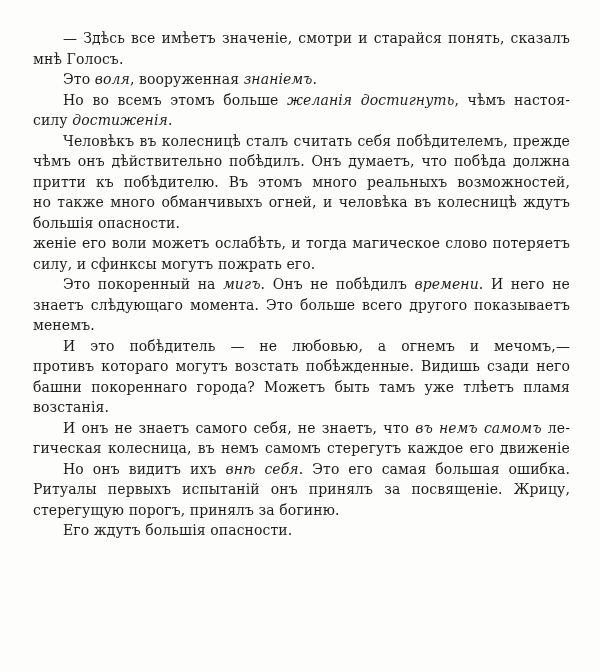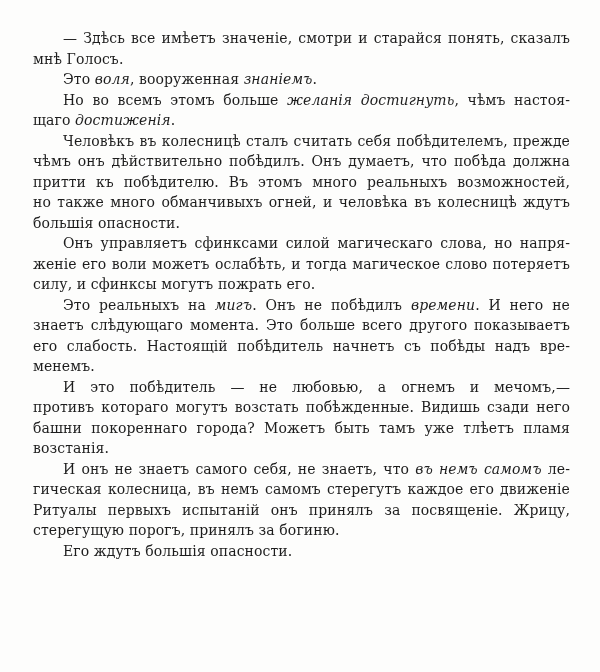--- a/index.html
+++ b/index.html
@@ -42,36 +42,35 @@
 </style>
 </head>
 <body>
 
 <div class="page" style="background: rgb(253, 253, 252);">
   <div class="text-block" id="text-block" style="color: rgb(29, 29, 29);">
       <div class="line ind"><span class="">— Здѣсь все имѣетъ значеніе, смотри и старайся понять, сказалъ</span></div>
       <div class="line end"><span class="">мнѣ Голосъ.</span></div>
       <div class="line ind end"><span class="">Это </span><span class="it">воля</span><span class="">, вооруженная </span><span class="it">знаніемъ</span><span class="">.</span></div>
       <div class="line ind"><span class="">Но во всемъ этомъ больше </span><span class="it">желанія достигнуть</span><span class="">, чѣмъ настоя-</span></div>
-      <div class="line end"><span class="">щаго </span><span class="it">достиженія</span><span class="">.</span></div>
+      <div class="line end"><span class="">силу </span><span class="it">достиженія</span><span class="">.</span></div>
       <div class="line ind"><span class="">Человѣкъ въ колесницѣ сталъ считать себя побѣдителемъ, прежде</span></div>
       <div class="line"><span class="">чѣмъ онъ дѣйствительно побѣдилъ. Онъ думаетъ, что побѣда должна</span></div>
       <div class="line"><span class="">притти къ побѣдителю. Въ этомъ много реальныхъ возможностей,</span></div>
       <div class="line"><span class="">но также много обманчивыхъ огней, и человѣка въ колесницѣ ждутъ</span></div>
       <div class="line end"><span class="">большія опасности.</span></div>
-      <div class="line ind"><span class="">Онъ управляетъ сфинксами силой магическаго слова, но напря-</span></div>
       <div class="line"><span class="">женіе его воли можетъ ослабѣть, и тогда магическое слово потеряетъ</span></div>
       <div class="line end"><span class="">силу, и сфинксы могутъ пожрать его.</span></div>
-      <div class="line ind"><span class="">Это реальныхъ на </span><span class="it">мигъ</span><span class="">. Онъ не побѣдилъ </span><span class="it">времени</span><span class="">. И него не</span></div>
+      <div class="line ind"><span class="">Это покоренный на </span><span class="it">мигъ</span><span class="">. Онъ не побѣдилъ </span><span class="it">времени</span><span class="">. И него не</span></div>
       <div class="line"><span class="">знаетъ слѣдующаго момента. Это больше всего другого показываетъ</span></div>
-      <div class="line"><span class="">его слабость. Настоящій побѣдитель начнетъ съ побѣды надъ вре-</span></div>
       <div class="line end"><span class="">менемъ.</span></div>
       <div class="line ind"><span class="">И это побѣдитель — не любовью, а огнемъ и мечомъ,— побѣдитель,</span></div>
       <div class="line"><span class="">противъ котораго могутъ возстать побѣжденные. Видишь сзади него</span></div>
       <div class="line"><span class="">башни покореннаго города? Можетъ быть тамъ уже тлѣетъ пламя</span></div>
       <div class="line end"><span class="">возстанія.</span></div>
       <div class="line ind"><span class="">И онъ не знаетъ самого себя, не знаетъ, что </span><span class="it">въ немъ самомъ</span><span class=""> ле-</span></div>
       <div class="line"><span class="">гическая колесница, въ немъ самомъ стерегутъ каждое его движеніе</span></div>
+      <div class="line ind"><span class="">Но онъ видитъ ихъ </span><span class="it">внѣ себя</span><span class="">. Это его самая большая ошибка.</span></div>
       <div class="line"><span class="">Ритуалы первыхъ испытаній онъ принялъ за посвященіе. Жрицу,</span></div>
       <div class="line end"><span class="">стерегущую порогъ, принялъ за богиню.</span></div>
       <div class="line ind end"><span class="">Его ждутъ большія опасности.</span></div>
     </div>
 </div>
 
 </body></html>

